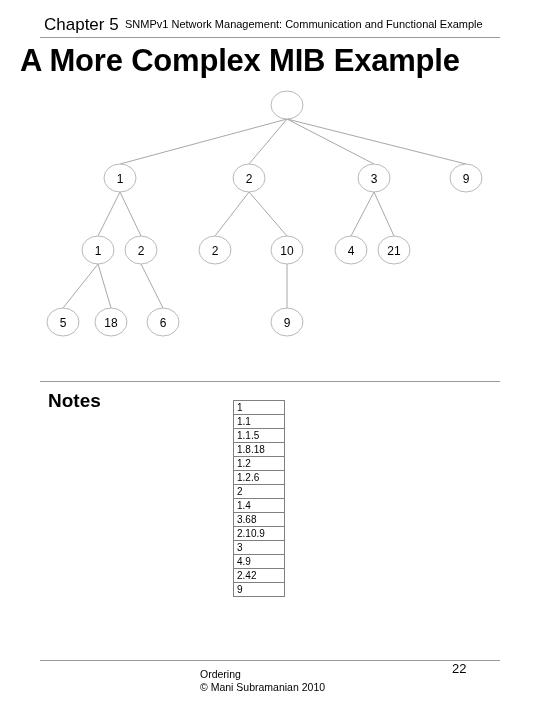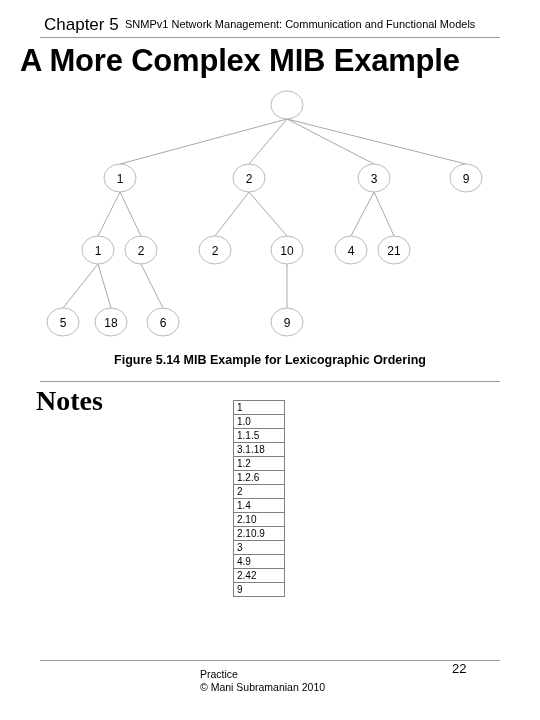--- a/index.html
+++ b/index.html
@@ -96,26 +96,25 @@
     width: 540px;
     text-align: center;
     font-size: 12.5px;
     font-weight: bold;
     white-space: nowrap;
   }
 
   
   #notes-heading {
     position: absolute;
-    left: 36px;
+    left: 48px;
     top: 388px;
-    font-size: 28px;
+    font-size: 19px;
     font-weight: bold;
     line-height: 26px;
-    font-family: Liberation Serif, serif;
   }
 
   
   #oid-table {
     position: absolute;
     left: 233px;
     top: 400px;
     width: 52px;
     border-collapse: collapse;
     border: 1px solid #808080;
@@ -149,21 +148,21 @@
     font-size: 13px;
     line-height: 16px;
   }
 </style>
 </head>
 <body>
 
 <div id="slide">
 
   <div class="hdr-chapter">Chapter 5</div>
-  <div class="hdr-subject">SNMPv1 Network Management: Communication and Functional Models</div>
+  <div class="hdr-subject">SNMPv1 Network Management: Communication and Functional Example</div>
   <div class="rule" id="header-rule"></div>
 
   <div id="page-title">A More Complex MIB Example</div>
 
   <div id="tree-diagram">
     <svg id="tree-svg" width="540" height="270" viewBox="0 0 540 270">
         <g>
           <line x1="287" y1="39" x2="120" y2="84" class="edge-line"></line>
           <line x1="287" y1="39" x2="249" y2="84" class="edge-line"></line>
           <line x1="287" y1="39" x2="374" y2="84" class="edge-line"></line>
@@ -236,53 +235,52 @@
             <text x="163" y="243" class="node-label">6</text>
           </g>
           <g>
             <ellipse cx="287" cy="242" rx="16" ry="14" class="node-ellipse"></ellipse>
             <text x="287" y="243" class="node-label">9</text>
           </g>
         </g>
       </svg>
   </div>
 
-  <div id="figure-caption">Figure 5.14 MIB Example for Lexicographic Ordering</div>
 
   <div class="rule" id="notes-rule"></div>
   <div id="notes-heading">Notes</div>
 
   <table id="oid-table">
     <tbody id="oid-table-body">
         <tr>
           <td>1</td>
         </tr>
         <tr>
-          <td>1.0</td>
+          <td>1.1</td>
         </tr>
         <tr>
           <td>1.1.5</td>
         </tr>
         <tr>
-          <td>3.1.18</td>
+          <td>1.8.18</td>
         </tr>
         <tr>
           <td>1.2</td>
         </tr>
         <tr>
           <td>1.2.6</td>
         </tr>
         <tr>
           <td>2</td>
         </tr>
         <tr>
           <td>1.4</td>
         </tr>
         <tr>
-          <td>2.10</td>
+          <td>3.68</td>
         </tr>
         <tr>
           <td>2.10.9</td>
         </tr>
         <tr>
           <td>3</td>
         </tr>
         <tr>
           <td>4.9</td>
         </tr>
@@ -290,18 +288,18 @@
           <td>2.42</td>
         </tr>
         <tr>
           <td>9</td>
         </tr>
       </tbody>
   </table>
 
   <div class="rule" id="footer-rule"></div>
   <div id="footer-text">
-    <div>Practice</div>
+    <div>Ordering</div>
     <div>© Mani Subramanian 2010</div>
   </div>
   <div id="page-number">22</div>
 
 </div>
 
 </body></html>

